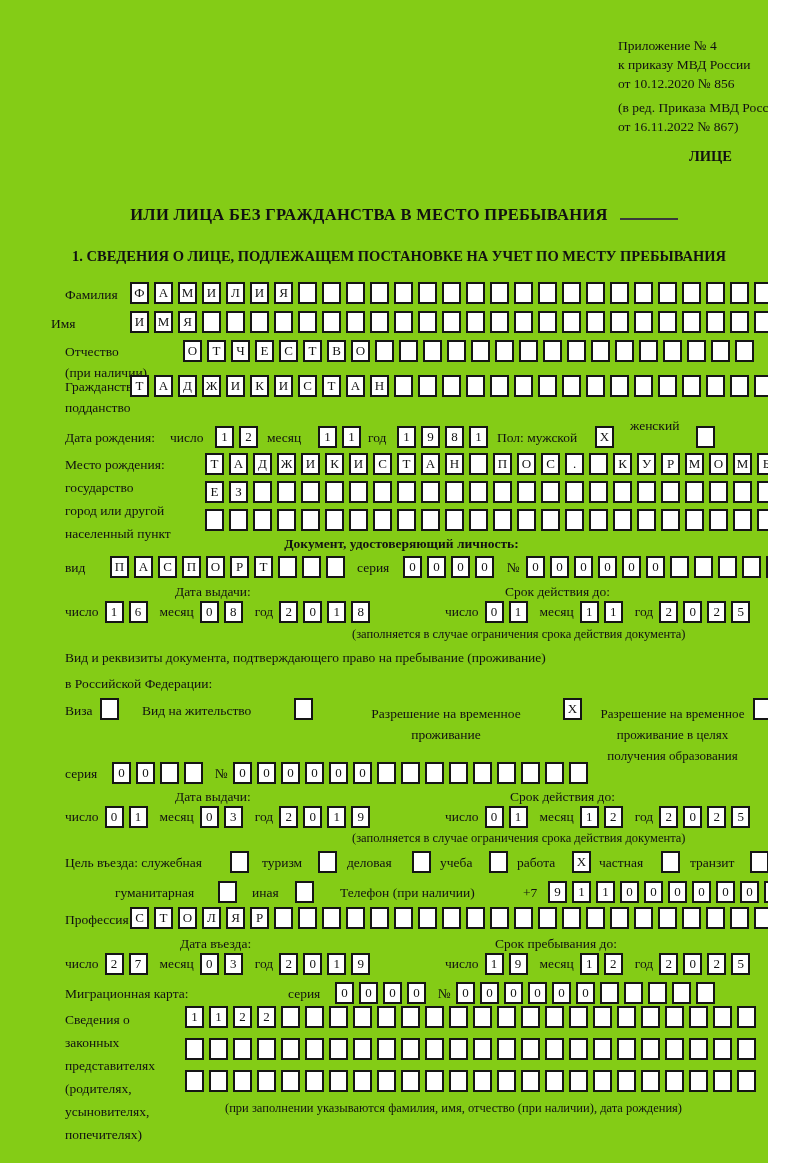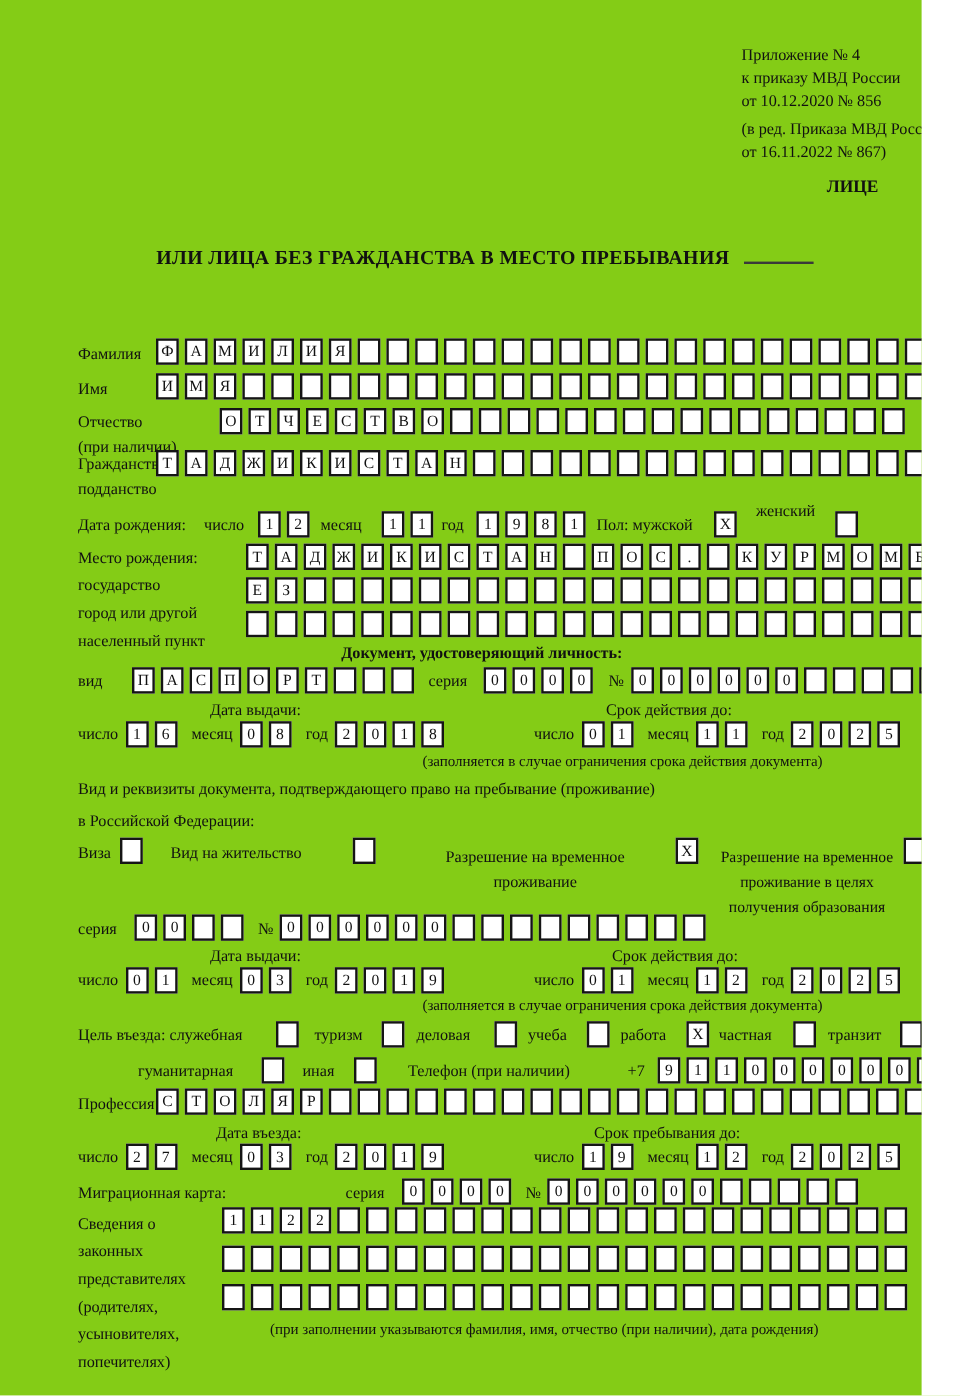--- a/index.html
+++ b/index.html
@@ -30,20 +30,21 @@
     <div>от 10.12.2020 № 856</div>
     <div style="margin-top:5px">(в ред. Приказа МВД России</div>
     <div>от 16.11.2022 № 867)</div>
   </div>
   <div class="abs b" style="top:148px;right:36px;font-size:14.5px">ЛИЦЕ</div>
 
   <div class="abs b ctr" style="top:205px;left:40px;right:0;font-size:16.5px;letter-spacing:.3px">
     <span>ИЛИ ЛИЦА БЕЗ ГРАЖДАНСТВА В МЕСТО ПРЕБЫВАНИЯ</span><span class="uline"></span>
   </div>
 
+  <div class="abs b ctr" style="top:248px;left:30px;right:0;font-size:14.5px">1. СВЕДЕНИЯ О ЛИЦЕ, ПОДЛЕЖАЩЕМ ПОСТАНОВКЕ НА УЧЕТ ПО МЕСТУ ПРЕБЫВАНИЯ</div>
 
   <div class="abs" style="top:287px;left:65px">Фамилия</div>
   <div class="abs cells" style="top:282px;left:130px">
       <span class="cell">Ф</span>
       <span class="cell">А</span>
       <span class="cell">М</span>
       <span class="cell">И</span>
       <span class="cell">Л</span>
       <span class="cell">И</span>
       <span class="cell">Я</span>
@@ -62,21 +63,21 @@
       <span class="cell"></span>
       <span class="cell"></span>
       <span class="cell"></span>
       <span class="cell"></span>
       <span class="cell"></span>
       <span class="cell"></span>
       <span class="cell"></span>
       <span class="cell"></span>
     </div>
 
-  <div class="abs" style="top:316px;left:65px">Имя</div>
+  <div class="abs" style="top:316px;left:51px">Имя</div>
   <div class="abs cells" style="top:311px;left:130px">
       <span class="cell">И</span>
       <span class="cell">М</span>
       <span class="cell">Я</span>
       <span class="cell"></span>
       <span class="cell"></span>
       <span class="cell"></span>
       <span class="cell"></span>
       <span class="cell"></span>
       <span class="cell"></span>

